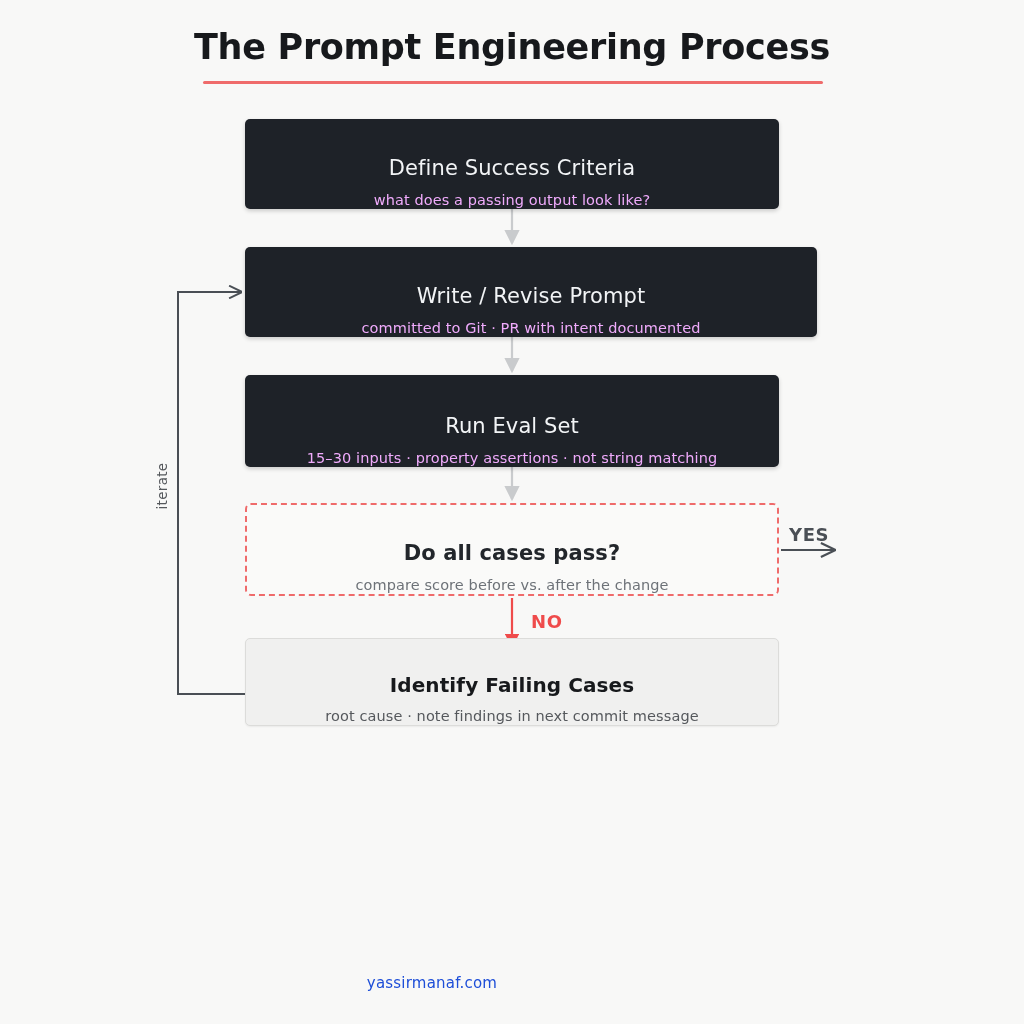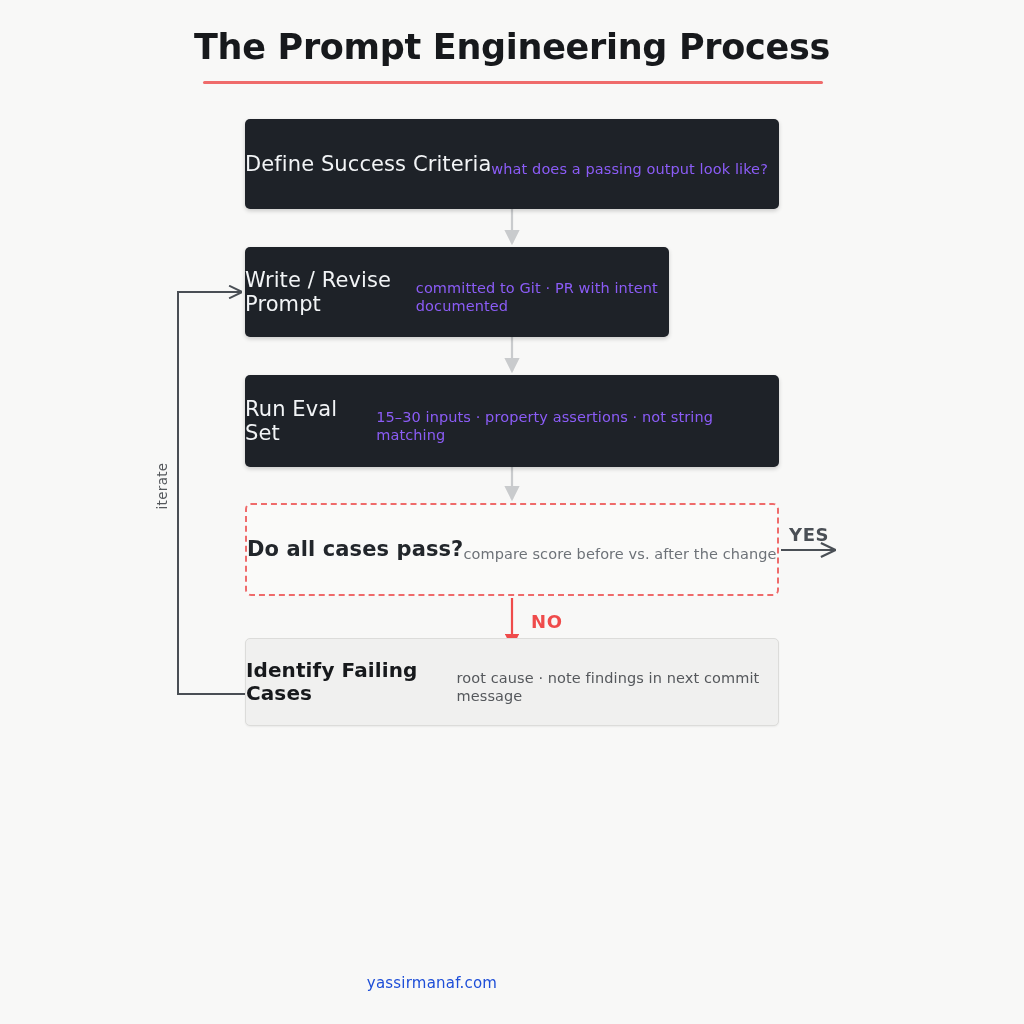--- a/index.html
+++ b/index.html
@@ -46,42 +46,42 @@
     background: #ef6b6b;
     border-radius: 2px;
   }
 
   
   .node {
     position: absolute;
     box-sizing: border-box;
     border-radius: 5px;
     display: flex;
-    flex-direction: row;
+    flex-direction: column;
     align-items: center;
-    justify-content: flex-start;
+    justify-content: flex-end;
   }
   .node .node-title {
     font-size: 21px;
     line-height: 1.15;
     letter-spacing: 0.1px;
   }
   .node .node-sub {
     font-size: 14.5px;
     line-height: 1.2;
     margin-top: 11px;
     letter-spacing: 0.1px;
   }
 
   .node.dark {
     background: #1e2228;
     box-shadow: 0 2px 4px rgba(0,0,0,0.18);
   }
   .node.dark .node-title { color: #f2f4f6; font-weight: normal; }
-  .node.dark .node-sub   { color: #8b5cf6; }
+  .node.dark .node-sub   { color: #f0abfc; }
 
   .node.decision {
     background: #fafaf9;
     border: 2px dashed #ef6b6b;
     border-radius: 6px;
   }
   .node.decision .node-title { color: #22262b; font-weight: bold; }
   .node.decision .node-sub   { color: #6d7278; }
 
   .node.light {
@@ -90,21 +90,21 @@
     box-shadow: 0 1px 2px rgba(0,0,0,0.06);
   }
   .node.light .node-title { color: #17191c; font-weight: bold; font-size: 20px; }
   .node.light .node-sub   { color: #55585c; }
 
   .node.commit .node-title { font-size: 21px; }
   .node.commit .node-sub   { font-size: 14.5px; margin-top: 8px; }
 
   
   #node-define   { left: 245px; top: 119px;  width: 534px; height: 90px; }
-  #node-write    { left: 245px; top: 247px;  width: 424px; height: 90px; }
+  #node-write    { left: 245px; top: 247px;  width: 572px; height: 90px; }
   #node-eval     { left: 245px; top: 375px;  width: 534px; height: 92px; }
   #node-decision { left: 245px; top: 503px;  width: 534px; height: 93px; }
   #node-identify { left: 245px; top: 638px;  width: 534px; height: 88px; }
   #node-commit   { left: 838px; top: 510px;  width: 149px; height: 80px; }
 
   
   #connectors {
     position: absolute;
     left: 0; top: 0;
     width: 1024px;

